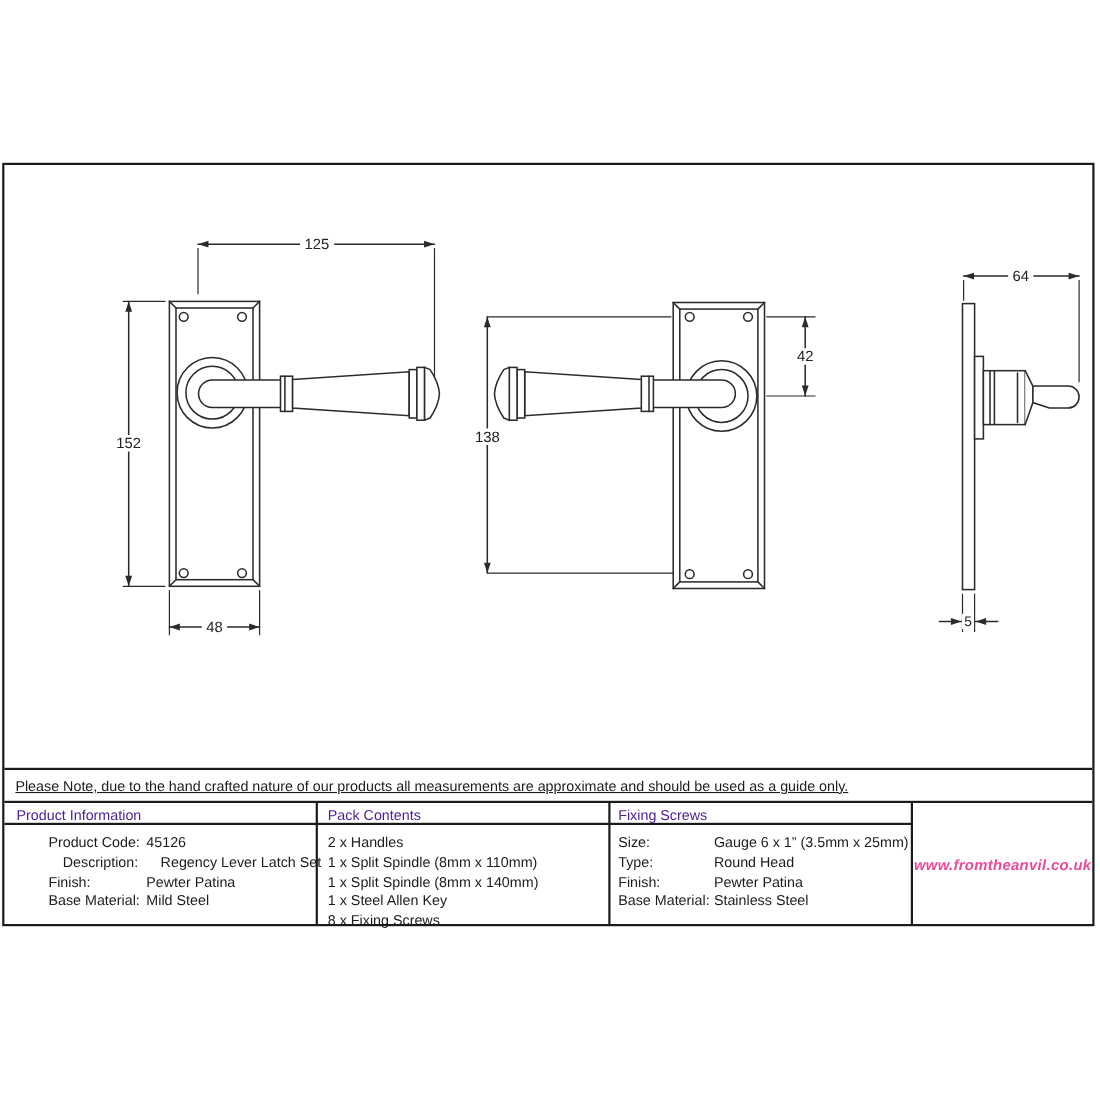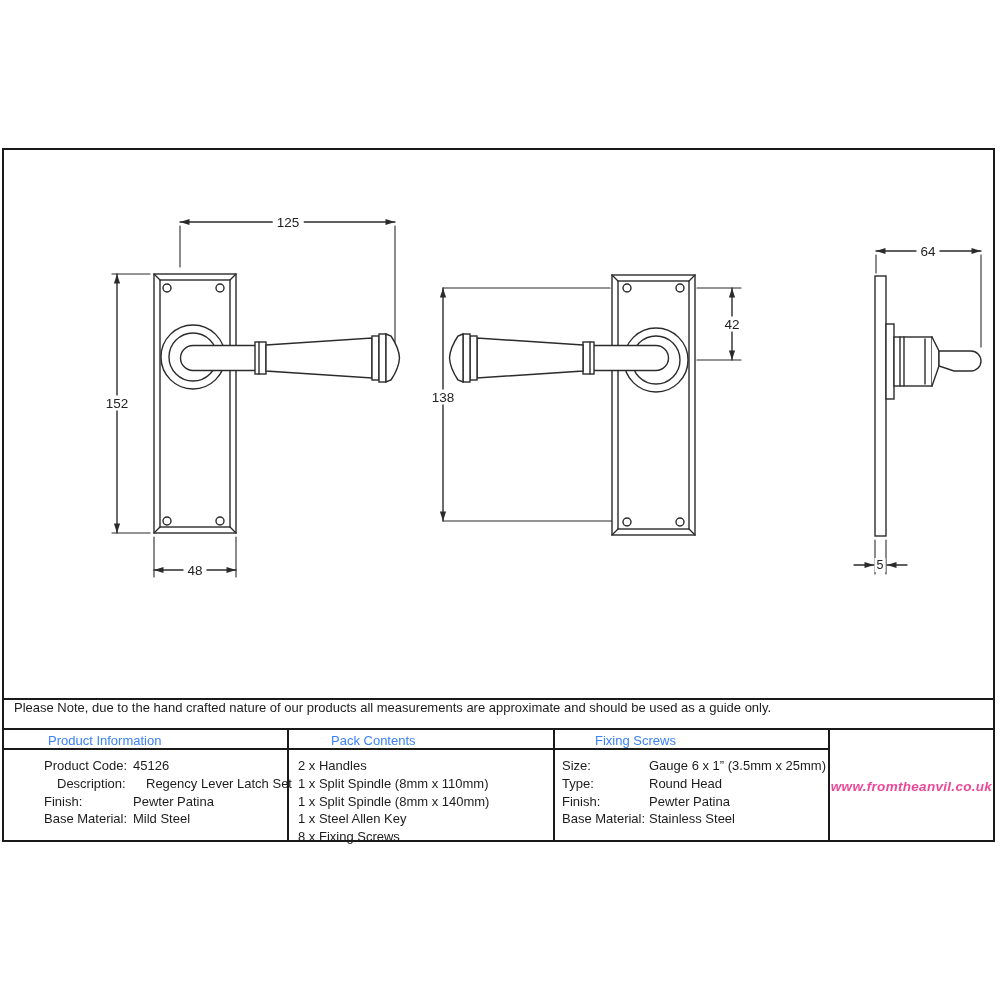--- a/index.html
+++ b/index.html
@@ -2,26 +2,26 @@
 <html><head>
 <meta charset="utf-8">
 <style>
   html,body{margin:0;padding:0;background:#ffffff;}
   body{width:1000px;height:1000px;position:relative;font-family:"Liberation Sans",sans-serif;color:#1c1c1c;-webkit-font-smoothing:antialiased;}
   .frame{position:absolute;left:2px;top:148px;width:993px;height:694px;border:2px solid #1a1a1a;box-sizing:border-box;background:#fff;}
   .drawing-area{position:absolute;left:0;top:0;width:989px;height:548px;margin-left:40px;}
   .drawing-area svg{position:absolute;left:0;top:0;}
   .dim{position:absolute;transform:translate(-50%,-50%);background:#fff;padding:0 4px;font-size:13.5px;color:#232323;white-space:nowrap;}
   .dim.small{padding:0 2px;font-size:12.5px;}
-  .note-row{position:absolute;left:0;top:548px;width:989px;height:30px;border-top:2px solid #1a1a1a;box-sizing:border-box;display:flex;align-items:flex-start;}
+  .note-row{position:absolute;left:0;top:548px;width:989px;height:30px;border-top:2px solid #1a1a1a;box-sizing:border-box;display:flex;align-items:center;text-decoration:underline;}
   .note-row span{padding-left:10px;font-size:13px;}
   .thead-sep{position:absolute;left:0;top:578px;width:989px;height:2px;background:#1a1a1a;}
   .tbody-sep{position:absolute;left:0;top:598px;width:826px;height:2px;background:#1a1a1a;}
   .vdiv{position:absolute;top:580px;bottom:0;width:2px;background:#1a1a1a;}
-  .th{position:absolute;top:583px;font-size:13px;color:#3b82f6;margin-left:33px;}
+  .th{position:absolute;top:583px;font-size:13px;color:#4c1d95;}
   .cellbody{position:absolute;top:607px;font-size:13px;line-height:17.8px;}
   .kv{display:flex;}
   .kv .k{flex:0 0 auto;}
   .kv .v{white-space:nowrap;}
   .pi .k{width:89px;margin-left:29px;}
   .fs .k{width:87px;}
   .logo-cell{position:absolute;left:826px;top:580px;right:0;bottom:0;display:flex;flex-direction:column;align-items:center;justify-content:center;}
   .logo-wrap{position:relative;width:152px;height:56px;}
   .logo-wrap svg{position:absolute;left:0;top:6px;}
   .logo-fromthe{position:absolute;left:56px;top:1px;font-family:"Liberation Serif",serif;font-size:13px;color:#111;white-space:nowrap;}

